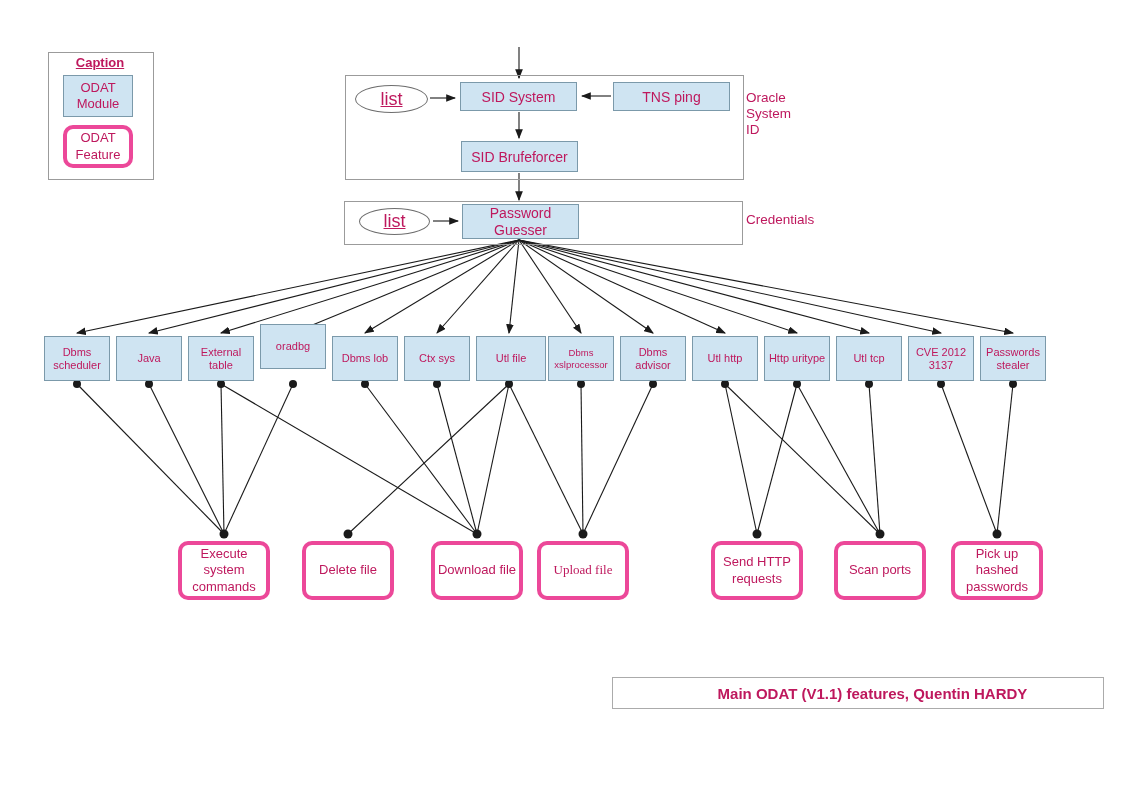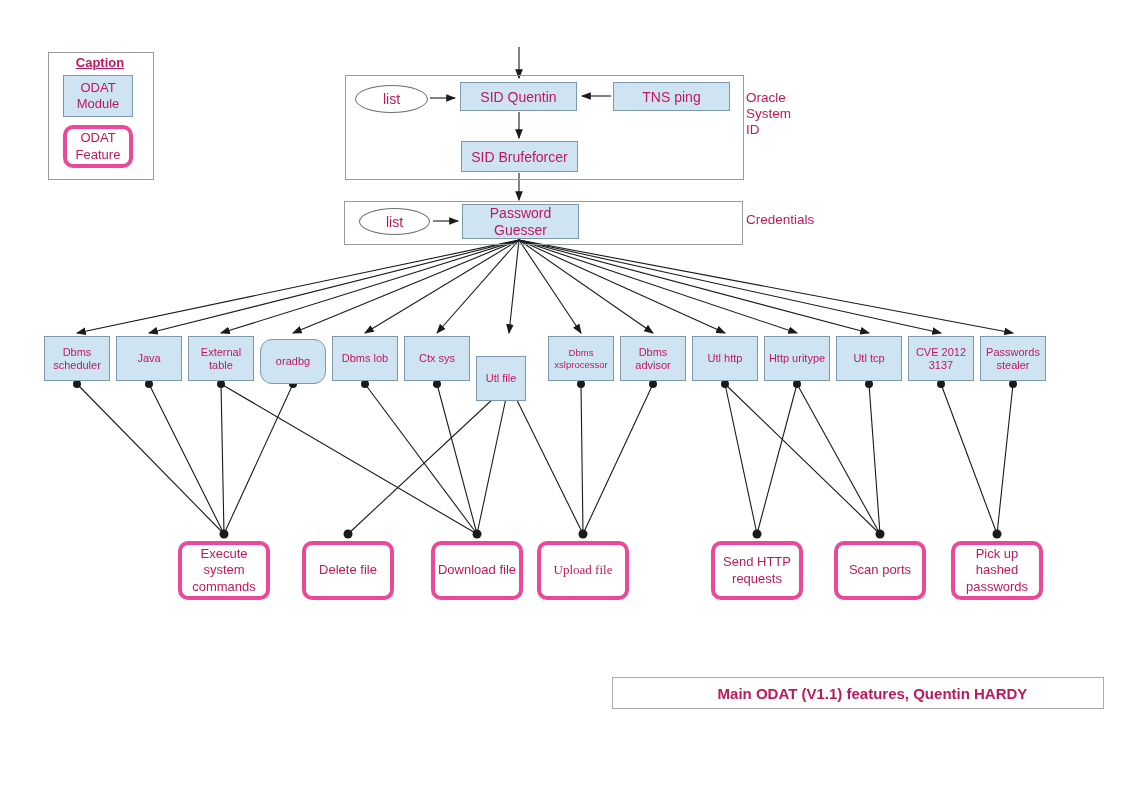--- a/index.html
+++ b/index.html
@@ -4,21 +4,21 @@
 <style>
   html,body{margin:0;padding:0;background:#fff;}
   #canvas{position:relative;width:1123px;height:794px;background:#ffffff;
           font-family:"Liberation Sans",sans-serif;color:#be185d;overflow:hidden;}
   #edge-layer{position:absolute;left:0;top:0;z-index:1;}
   .container-frame{position:absolute;border:1px solid #9b9b9b;background:transparent;z-index:2;}
   .node{position:absolute;display:flex;align-items:center;justify-content:center;
         text-align:center;box-sizing:border-box;z-index:3;}
   .module-box{background:#cfe4f2;border:1px solid #7b99aa;font-size:14px;}
   .small-module{font-size:11px;line-height:1.18;}
-  .ellipse{background:#fff;border:1px solid #6e6e6e;border-radius:50%;font-size:14px;}
+  .ellipse{background:#fff;border:1px solid #6e6e6e;border-radius:50%;font-size:18px;text-decoration:underline;}
   .feature-box{background:#fff;border:4px solid #ec4899;border-radius:10px;
                font-size:13px;line-height:1.25;}
   .side-label{position:absolute;font-size:13.5px;line-height:16px;z-index:3;}
   .caption-frame{position:absolute;left:48px;top:52px;width:104px;height:126px;
                  border:1px solid #9b9b9b;z-index:2;}
   .caption-title{position:absolute;left:48px;top:55px;width:104px;text-align:center;
                  font-weight:bold;font-size:13px;text-decoration:underline;z-index:3;}
   .title-frame{position:absolute;left:612px;top:677px;width:461px;height:30px;
                border:1px solid #ababab;display:flex;align-items:center;justify-content:center;
                font-weight:bold;font-size:15px;z-index:3;background:#fff;padding-left:29px;}
@@ -96,39 +96,39 @@
       <circle cx="997" cy="534" r="4.5" fill="#1a1a1a"></circle>
     </svg>
 
   <div class="caption-frame"></div>
   <div class="caption-title">Caption</div>
   <div class="node module-box" style="left:63px;top:75px;width:70px;height:42px;font-size:13px;line-height:1.2;">ODAT Module</div>
   <div class="node feature-box" style="left:63px;top:125px;width:70px;height:43px;font-size:13px;">ODAT Feature</div>
 
   <div class="container-frame" style="left:345px;top:75px;width:397px;height:103px;"></div>
   <div class="node ellipse" style="left:355px;top:85px;width:73px;height:28px;">list</div>
-  <div class="node module-box" style="left:460px;top:82px;width:117px;height:29px;">SID Quentin</div>
+  <div class="node module-box" style="left:460px;top:82px;width:117px;height:29px;">SID System</div>
   <div class="node module-box" style="left:613px;top:82px;width:117px;height:29px;">TNS ping</div>
   <div class="node module-box" style="left:461px;top:141px;width:117px;height:31px;">SID Brufeforcer</div>
   <div class="side-label" style="left:746px;top:90px;width:58px;">Oracle System ID</div>
 
   <div class="container-frame" style="left:344px;top:201px;width:397px;height:42px;"></div>
   <div class="node ellipse" style="left:359px;top:208px;width:71px;height:27px;">list</div>
   <div class="node module-box" style="left:462px;top:204px;width:117px;height:35px;line-height:1.15;">Password Guesser</div>
   <div class="side-label" style="left:746px;top:212px;width:100px;">Credentials</div>
 
   <div class="title-frame">Main ODAT (V1.1) features, Quentin HARDY</div>
 
 <div class="node module-box small-module" style="left: 44px; top: 336px; width: 66px; height: 45px;">Dbms scheduler</div>
     <div class="node module-box small-module" style="left: 116px; top: 336px; width: 66px; height: 45px;">Java</div>
     <div class="node module-box small-module" style="left: 188px; top: 336px; width: 66px; height: 45px;">External table</div>
-    <div class="node module-box small-module" style="left: 260px; top: 339px; width: 66px; height: 45px; border-radius: 12px;">oradbg</div>
+    <div class="node module-box small-module" style="left: 260px; top: 324px; width: 66px; height: 45px;">oradbg</div>
     <div class="node module-box small-module" style="left: 332px; top: 336px; width: 66px; height: 45px;">Dbms lob</div>
     <div class="node module-box small-module" style="left: 404px; top: 336px; width: 66px; height: 45px;">Ctx sys</div>
-    <div class="node module-box small-module" style="left: 476px; top: 356px; width: 50px; height: 45px;">Utl file</div>
+    <div class="node module-box small-module" style="left: 476px; top: 336px; width: 70px; height: 45px;">Utl file</div>
     <div class="node module-box small-module" style="left: 548px; top: 336px; width: 66px; height: 45px; font-size: 9.5px;">Dbms xslprocessor</div>
     <div class="node module-box small-module" style="left: 620px; top: 336px; width: 66px; height: 45px;">Dbms advisor</div>
     <div class="node module-box small-module" style="left: 692px; top: 336px; width: 66px; height: 45px;">Utl http</div>
     <div class="node module-box small-module" style="left: 764px; top: 336px; width: 66px; height: 45px;">Http uritype</div>
     <div class="node module-box small-module" style="left: 836px; top: 336px; width: 66px; height: 45px;">Utl tcp</div>
     <div class="node module-box small-module" style="left: 908px; top: 336px; width: 66px; height: 45px;">CVE 2012 3137</div>
     <div class="node module-box small-module" style="left: 980px; top: 336px; width: 66px; height: 45px;">Passwords stealer</div>
     <div class="node feature-box" style="left: 178px; top: 541px; width: 92px; height: 59px;">Execute system commands</div>
     <div class="node feature-box" style="left: 302px; top: 541px; width: 92px; height: 59px;">Delete file</div>
     <div class="node feature-box" style="left: 431px; top: 541px; width: 92px; height: 59px;">Download file</div>

